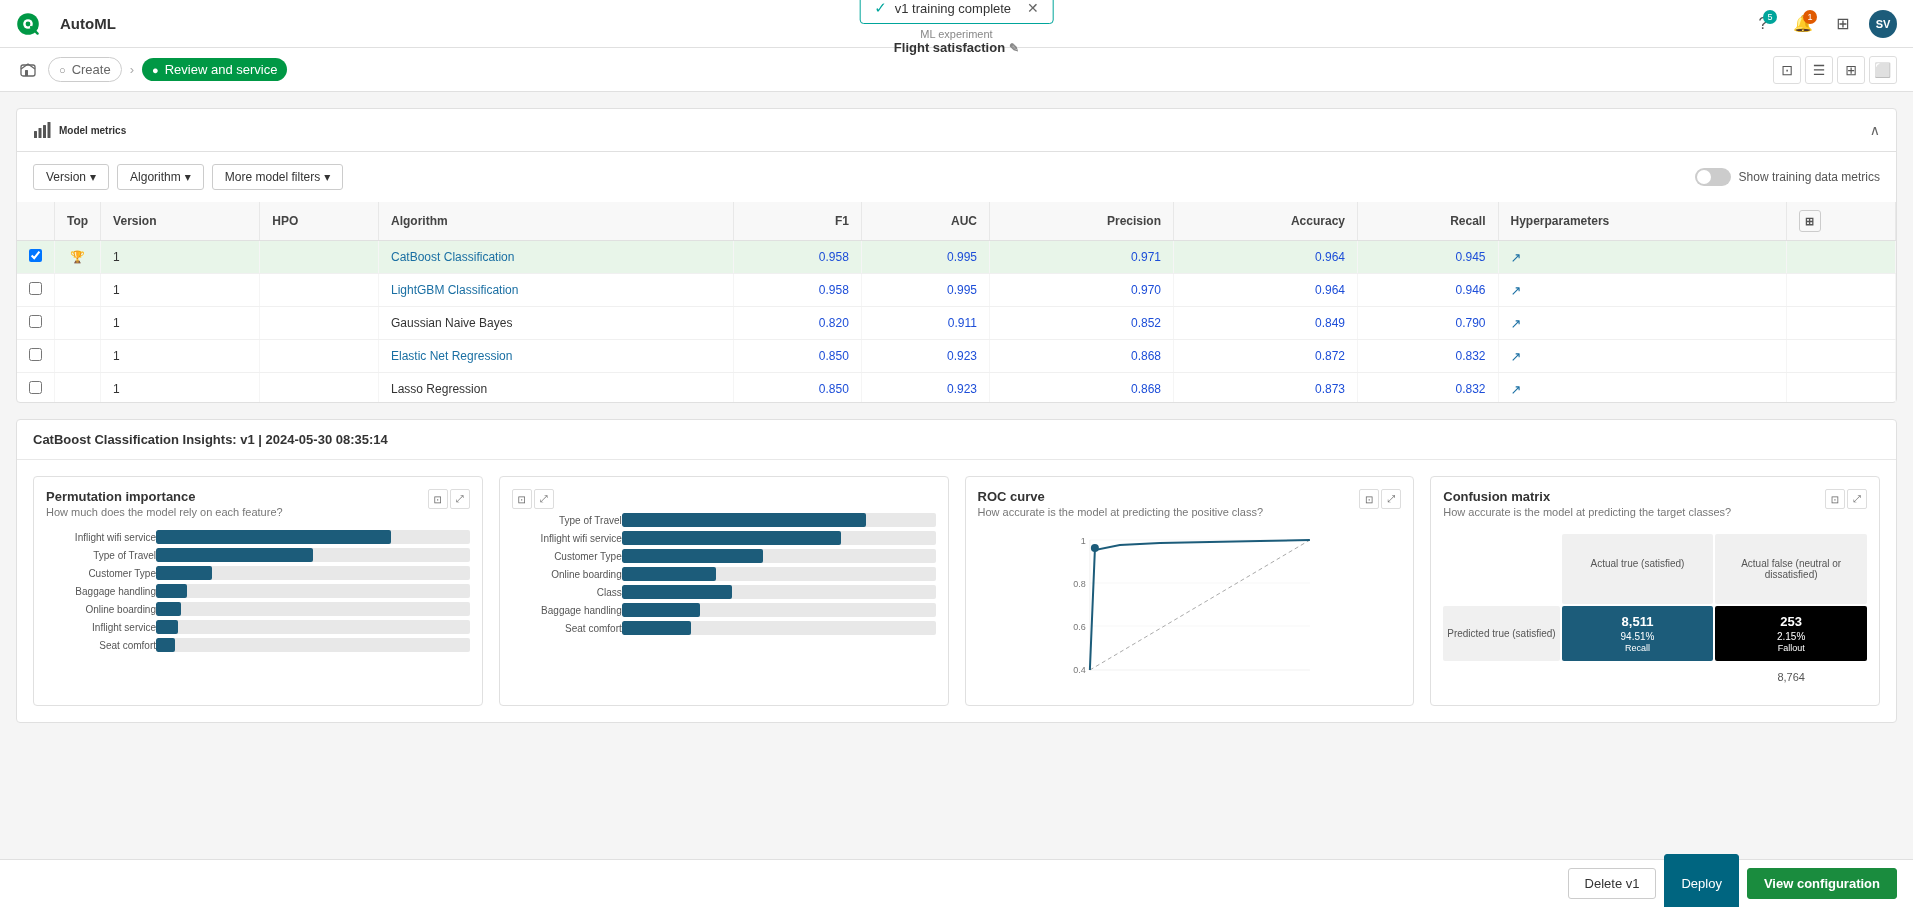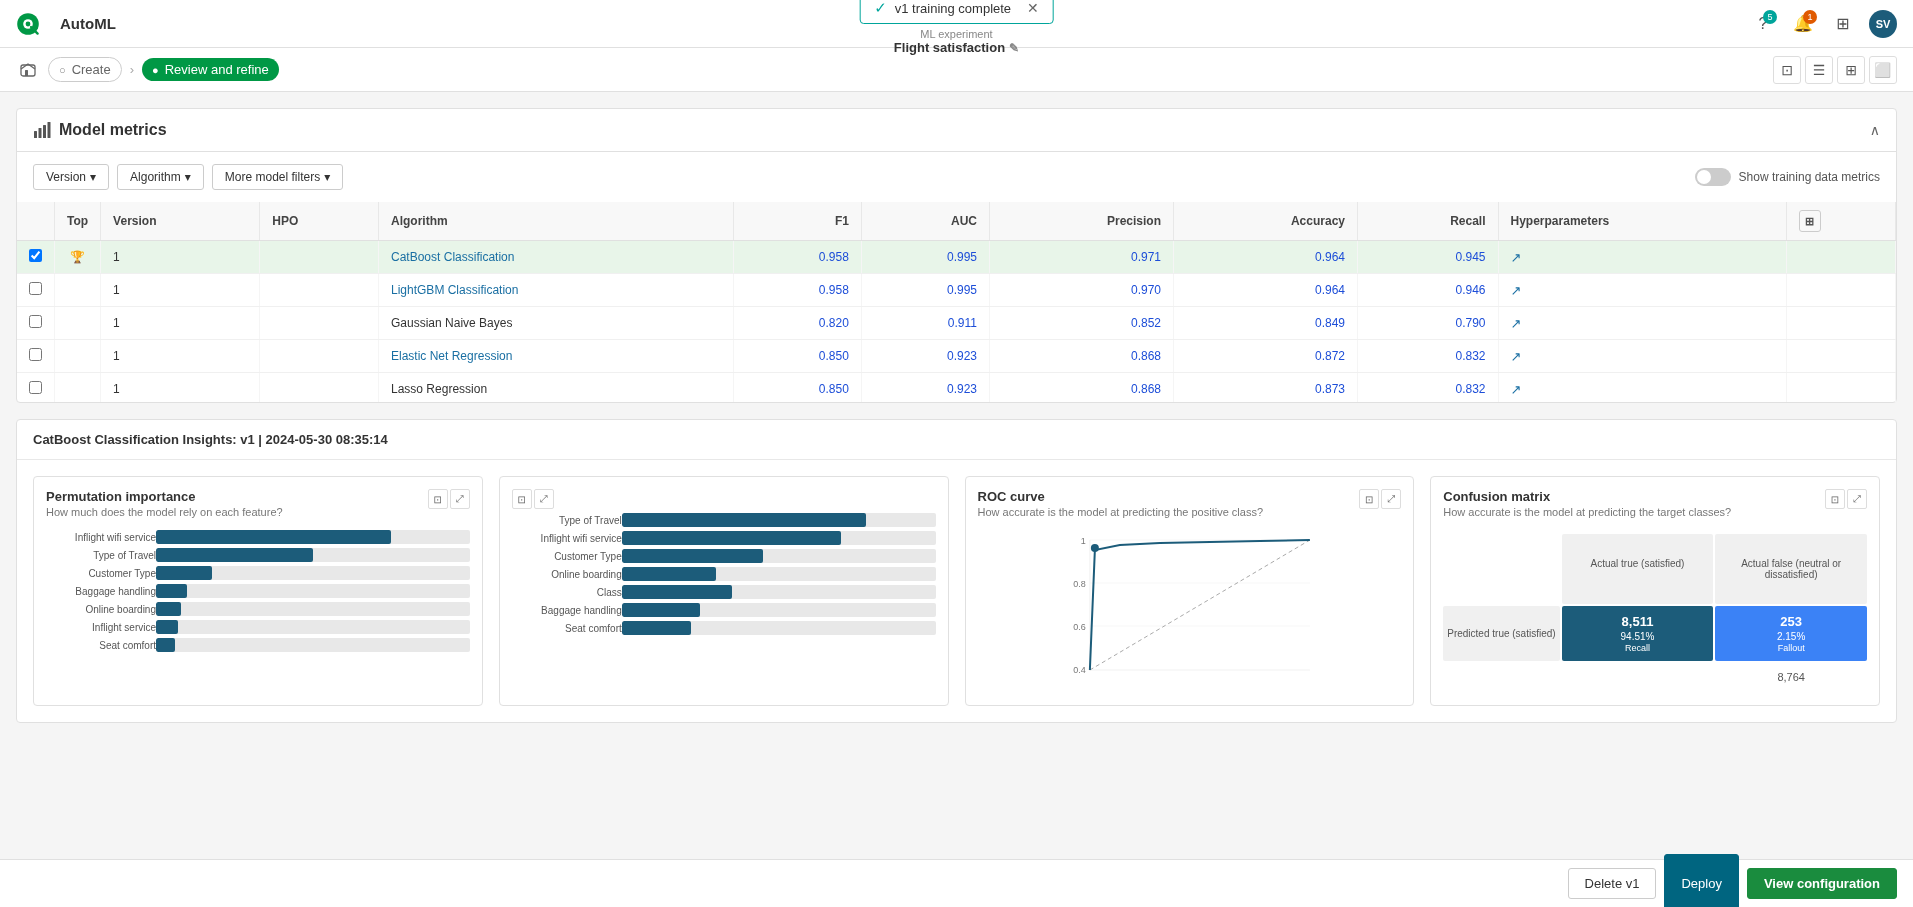--- a/index.html
+++ b/index.html
@@ -201,21 +201,21 @@
       display: flex;
       align-items: center;
       justify-content: space-between;
       padding: 12px 16px;
       border-bottom: 1px solid #e0e0e0;
     }
     .section-title {
       display: flex;
       align-items: center;
       gap: 8px;
-      font-size: 16px;
+      font-size: 10px;
       font-weight: 600;
       color: #333;
     }
     .collapse-btn {
       cursor: pointer;
       color: #666;
       font-size: 14px;
     }
 
     
@@ -422,21 +422,21 @@
       justify-content: center;
     }
     .cm-cell-tp {
       background: #1c5c7a;
       color: #fff;
       padding: 8px 4px;
       text-align: center;
       border-radius: 2px;
     }
     .cm-cell-fp {
-      background: #3b82f6;
+      background: #000000;
       color: #fff;
       padding: 8px 4px;
       text-align: center;
       border-radius: 2px;
     }
     .cm-cell-count {
       font-size: 13px;
       font-weight: 600;
     }
     .cm-cell-pct {
@@ -563,21 +563,21 @@
 
   <div class="breadcrumb-step-inactive">
     <span style="font-size:11px; color:#888;">○</span>
     <span>Create</span>
   </div>
 
   <span class="breadcrumb-arrow">›</span>
 
   <div class="breadcrumb-step active">
     <span style="font-size:11px;">●</span>
-    <span>Review and refine</span>
+    <span>Review and service</span>
   </div>
 
   <div class="view-icons">
     <div class="view-icon-btn">⊡</div>
     <div class="view-icon-btn">☰</div>
     <div class="view-icon-btn">⊞</div>
     <div class="view-icon-btn">⬜</div>
   </div>
 </div>
 

